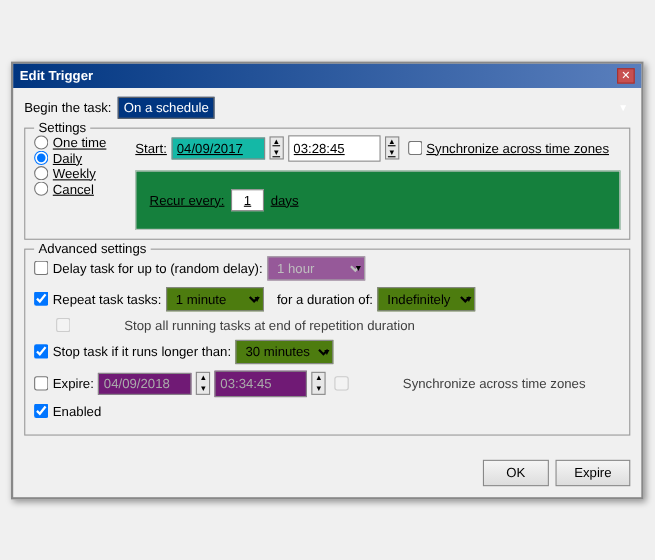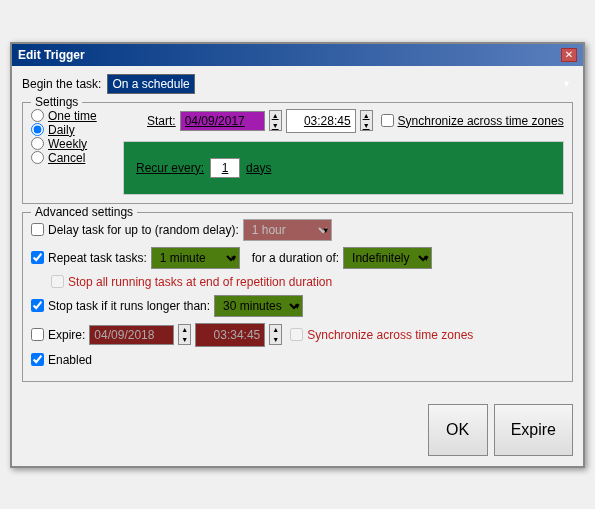--- a/index.html
+++ b/index.html
@@ -89,36 +89,34 @@
       left: 8px;
       background: #f0f0f0;
       padding: 0 4px;
       font-size: 12px;
     }
     .start-row {
       display: flex;
       align-items: center;
       margin-bottom: 8px;
       gap: 4px;
-      margin-left: 24px;
     }
     .date-input {
       border: 1px solid #888;
-      background: #a21caf;
+      background: #14b8a6;
       padding: 2px 4px;
       font-size: 12px;
       width: 85px;
     }
     .time-input {
       border: 1px solid #888;
       background: white;
       padding: 4px 4px;
       font-size: 12px;
-      width: 70px;
-      text-align: right;
+      width: 84px;
     }
     .spinner-btn {
       display: flex;
       flex-direction: column;
       border: 1px solid #888;
       background: #e8e8e8;
     }
     .spinner-btn span {
       font-size: 7px;
       padding: 0 2px;
@@ -180,37 +178,37 @@
     }
     .adv-select-wrapper::after {
       content: '▼';
       position: absolute;
       right: 2px;
       top: 50%;
       transform: translateY(-50%);
       font-size: 8px;
       pointer-events: none;
     }
-    .disabled-text { color: #b91c1c; }
+    .disabled-text { color: #404040; margin-left: 45px; }
     .disabled-input {
-      background: #7f1d1d;
+      background: #701a75;
       color: #aaa;
     }
     .dialog-footer {
       display: flex;
       justify-content: flex-end;
       gap: 6px;
       padding: 6px 10px 10px 10px;
     }
     .btn {
       min-width: 60px;
-      padding: 16px 16px;
+      padding: 4px 16px;
       border: 1px solid #888;
       background: linear-gradient(to bottom, #f5f5f5, #ddd);
-      font-size: 16px;
+      font-size: 12px;
       cursor: pointer;
     }
     input[type="radio"], input[type="checkbox"] {
       cursor: pointer;
     }
     .indent { margin-left: 20px; }
     select {
       font-size: 12px;
     }
   </style>

